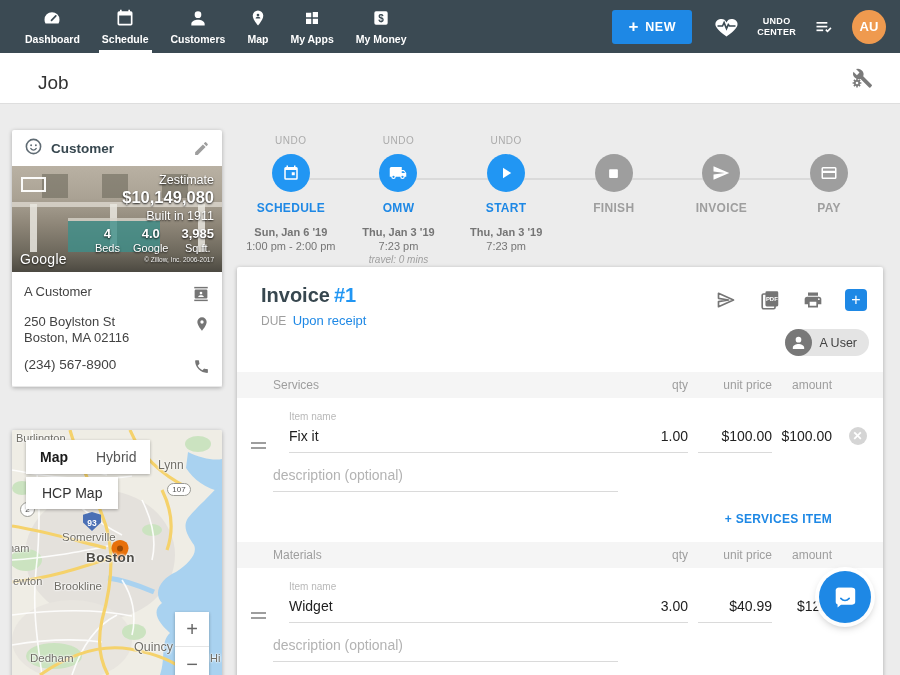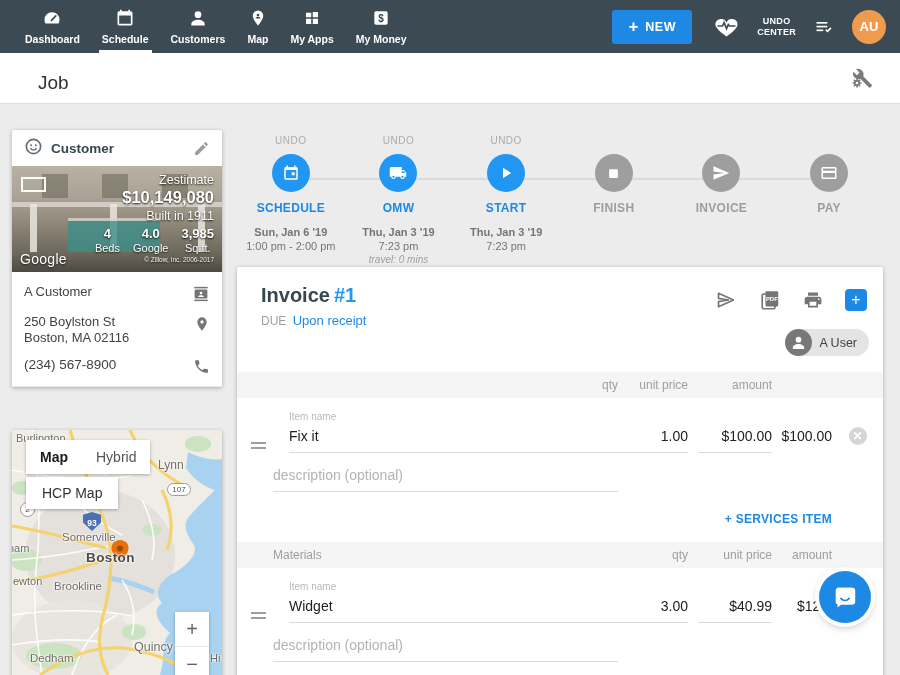--- a/index.html
+++ b/index.html
@@ -486,20 +486,21 @@
       <span class="uav">
         <svg width="17" height="17" viewBox="0 0 24 24">
             <path fill="#fff" d="M12 12a4 4 0 1 0-4-4 4 4 0 0 0 4 4zm0 2c-3.3 0-8 1.7-8 5v2h16v-2c0-3.3-4.7-5-8-5z"></path>
           </svg>
       </span>
       <span class="uname">A User</span>
     </div>
   </div>
 
   <div class="section-head">
+    <div class="sh-name">Services</div>
     <div class="sh-col">qty</div>
     <div class="sh-col">unit price</div>
     <div class="sh-col">amount</div>
     <div></div>
   </div>
   <div class="item-row">
     <span class="drag-handle"></span>
     <div class="ir-grid">
       <div class="ir-name">
         <span class="ilabel">Item name</span>

